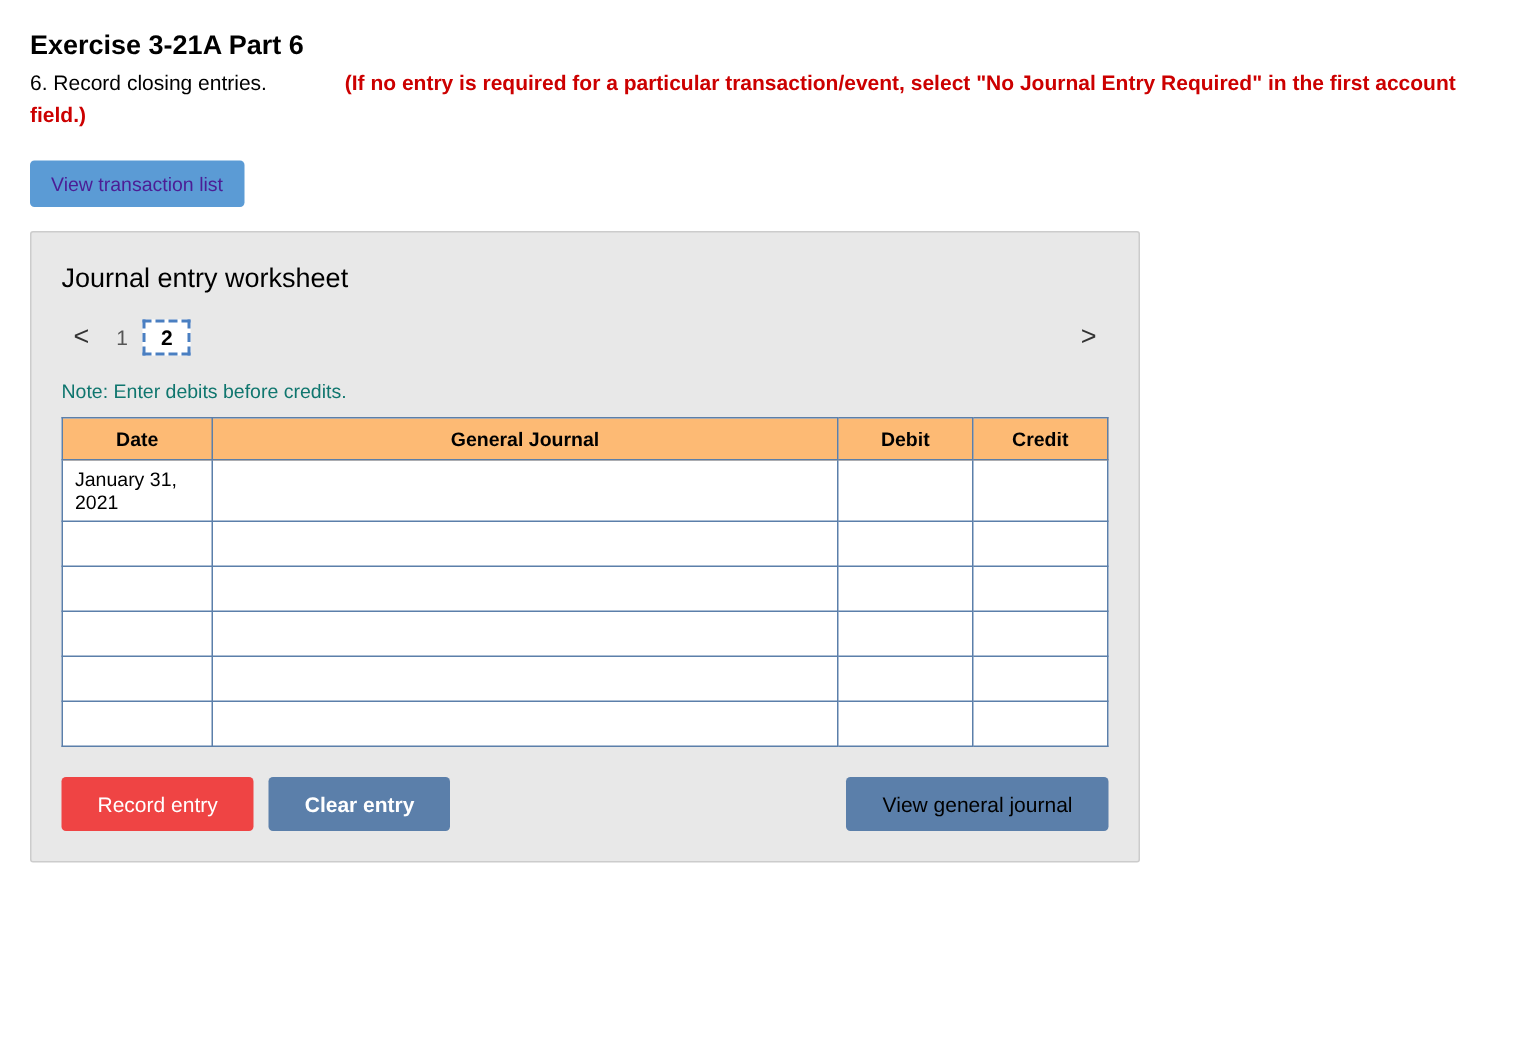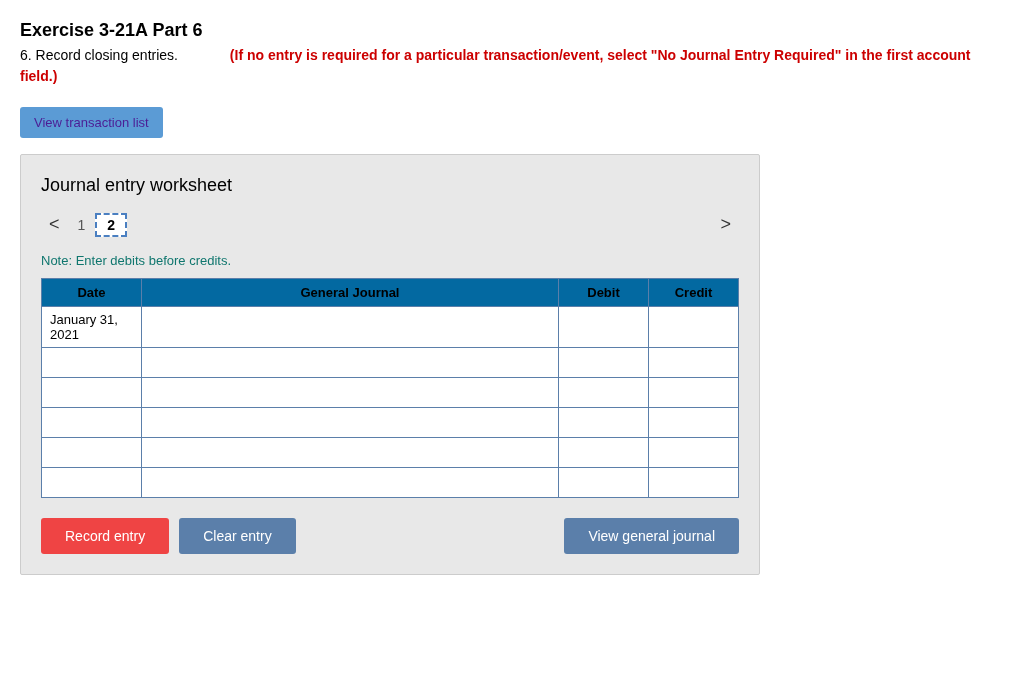--- a/index.html
+++ b/index.html
@@ -109,21 +109,21 @@
       margin-bottom: 10px;
     }
 
     .journal-table {
       width: 100%;
       border-collapse: collapse;
       background: #fff;
     }
 
     .journal-table th {
-      background: #0369a1;
+      background: #fdba74;
       border: 1px solid #5b7faa;
       padding: 6px 10px;
       text-align: center;
       font-weight: bold;
       font-size: 13px;
     }
 
     .journal-table td {
       border: 1px solid #5b7faa;
       padding: 5px 8px;
@@ -172,25 +172,26 @@
     }
 
     .btn-clear {
       background-color: #5b7faa;
       color: #fff;
       border: none;
       padding: 10px 24px;
       font-size: 14px;
       cursor: pointer;
       border-radius: 3px;
+      font-weight: bold;
     }
 
     .btn-view-journal {
       background-color: #5b7faa;
-      color: #ffffff;
+      color: #000000;
       border: none;
       padding: 10px 24px;
       font-size: 14px;
       cursor: pointer;
       border-radius: 3px;
       margin-left: auto;
     }
   </style>
 </head>
 <body>

